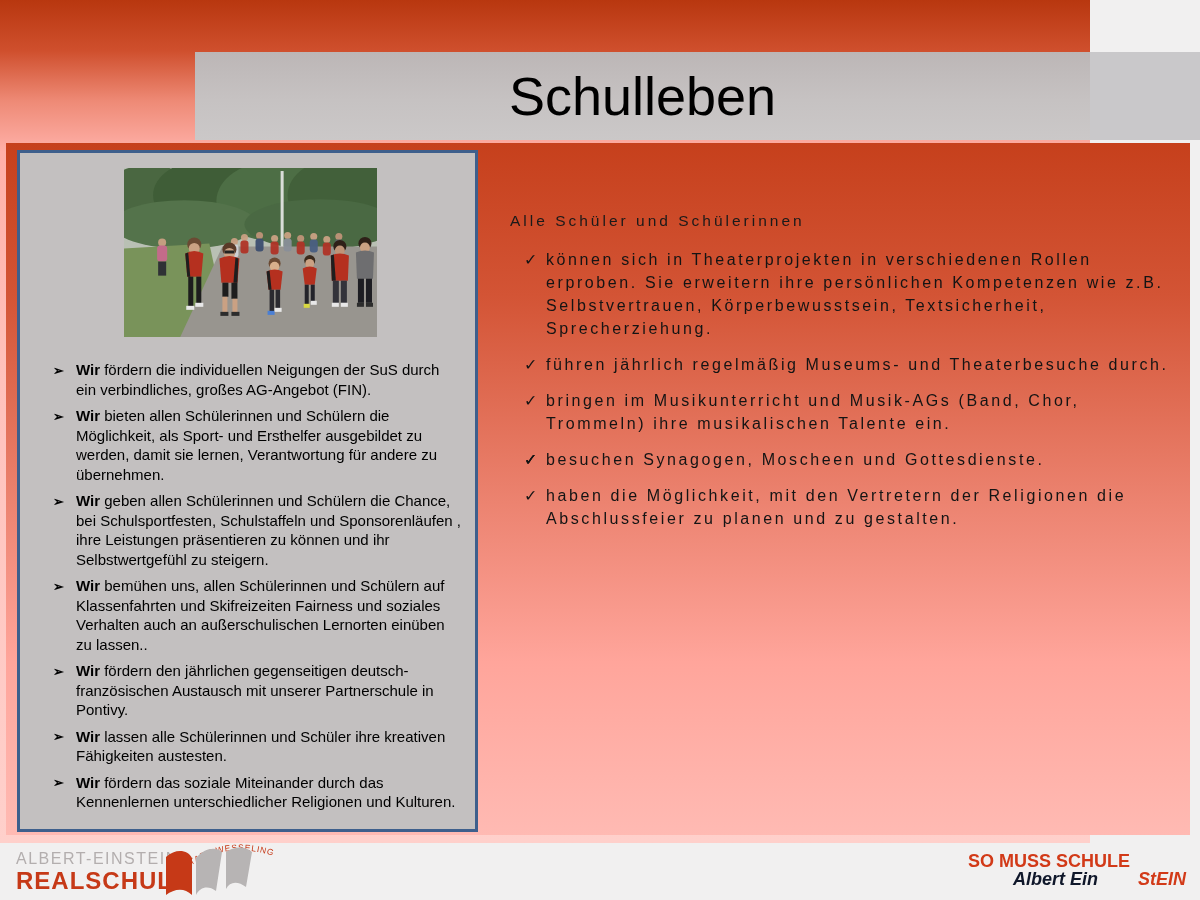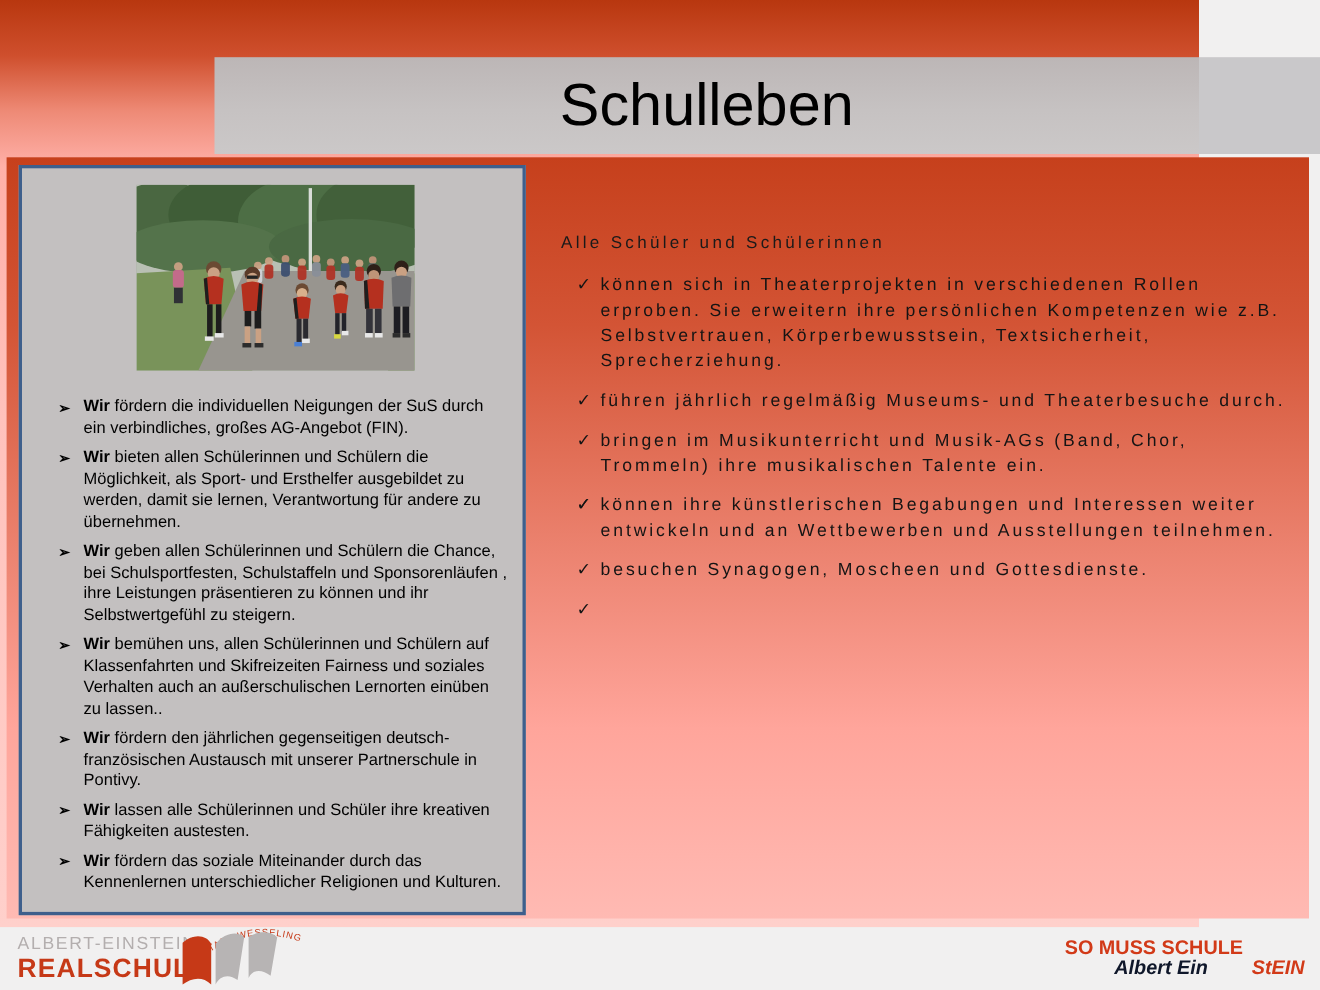--- a/index.html
+++ b/index.html
@@ -246,23 +246,23 @@
     </ul>
   </div>
 
   <div class="right-panel">
     <p class="right-heading">Alle Schüler und Schülerinnen</p>
     <ul class="right-list">
       <li><span class="check-bullet">✓</span><span>können sich in Theaterprojekten in verschiedenen Rollen erproben. Sie erweitern ihre persönlichen Kompetenzen wie z.B. Selbstvertrauen, Körperbewusstsein, Textsicherheit, Sprecherziehung.</span></li>
       <li><span class="check-bullet">✓</span><span>führen jährlich regelmäßig Museums- und Theaterbesuche durch.</span></li>
       <li><span class="check-bullet">✓</span><span>bringen im Musikunterricht und Musik-AGs (Band, Chor, Trommeln) ihre musikalischen Talente ein.</span></li>
       <li><span class="check-bullet">✓</span></li>
-      <li><span class="check-bullet">✓</span><span>können ihre künstlerischen Begabungen und Interessen weiter entwickeln und an Wettbewerben und Ausstellungen teilnehmen.</span></li>
+      <li><span class="check-bullet">✓</span></li>
       <li><span class="check-bullet">✓</span><span>besuchen Synagogen, Moscheen und Gottesdienste.</span></li>
-      <li><span class="check-bullet">✓</span></li>
+      <li><span class="check-bullet">✓</span><span>haben die Möglichkeit, mit den Vertretern der Religionen die Abschlussfeier zu planen und zu gestalten.</span></li>
     </ul>
   </div>
 
   <div class="footer">
     <div class="logo-text">
       <div class="logo-line1">ALBERT-EINSTEIN</div>
       <div class="logo-line2">REALSCHULE</div>
     </div>
     <svg class="book-logo" viewBox="0 0 118 62">
       <defs>

